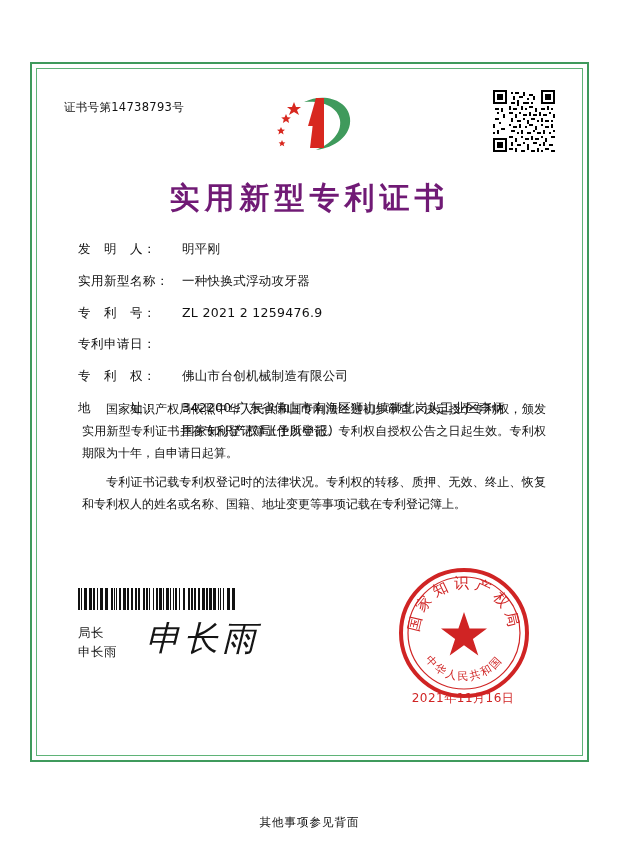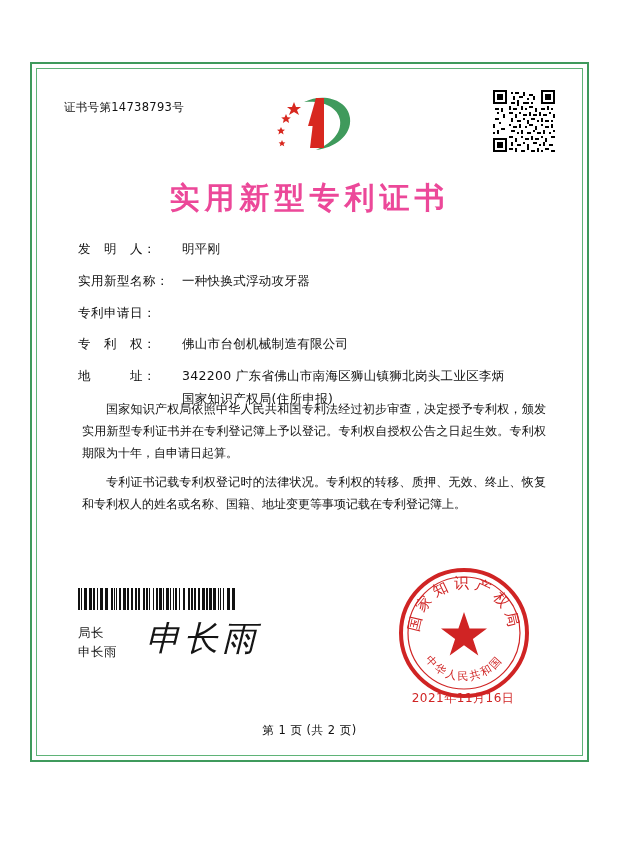--- a/index.html
+++ b/index.html
@@ -90,21 +90,21 @@
 
   .title {
     position: absolute;
     left: 0;
     right: 0;
     top: 110px;
     text-align: center;
     font-size: 30px;
     letter-spacing: 5px;
     font-weight: 700;
-    color: #ec4899;
+    color: #701a75;
     font-family: Liberation Serif, serif;
   }
 
   .fields {
     position: absolute;
     left: 42px;
     top: 172px;
     width: 470px;
     font-size: 12.5px;
     line-height: 1.5;
@@ -390,20 +390,24 @@
     <div class="fields">
       <div class="field-row">
         <div class="field-label">发　明　人：</div>
         <div class="field-value">明平刚</div>
       </div>
       <div class="field-row">
         <div class="field-label">实用新型名称：</div>
         <div class="field-value">一种快换式浮动攻牙器</div>
       </div>
       <div class="field-row">
+        <div class="field-label">专　利　号：</div>
+        <div class="field-value">ZL 2021 2 1259476.9</div>
+      </div>
+      <div class="field-row">
         <div class="field-label">专利申请日：</div>
       </div>
       <div class="field-row">
         <div class="field-label">专　利　权：</div>
         <div class="field-value">佛山市台创机械制造有限公司</div>
       </div>
       <div class="field-row">
         <div class="field-label">地　　　址：</div>
         <div class="field-value">342200  广东省佛山市南海区狮山镇狮北岗头工业区李炳</div>
       </div>
@@ -438,16 +442,16 @@
         <text fill="#d02424" font-size="15" font-family="'DejaVu Sans','Liberation Sans',sans-serif" letter-spacing="5">
           <textPath href="#sealArcTop" startOffset="50%" text-anchor="middle">国家知识产权局</textPath>
         </text>
         <text fill="#d02424" font-size="11" font-family="'DejaVu Sans','Liberation Sans',sans-serif" letter-spacing="2">
           <textPath href="#sealArcBottom" startOffset="50%" text-anchor="middle">中华人民共和国</textPath>
         </text>
       </svg>
     </div>
     <div class="seal-date">2021年11月16日</div>
 
-    <div class="page-num">第 1 页 (共 2 页)</div>
   </div>
 
+  <div class="footer-note">其他事项参见背面</div>
 </div>
 
 </body></html>

